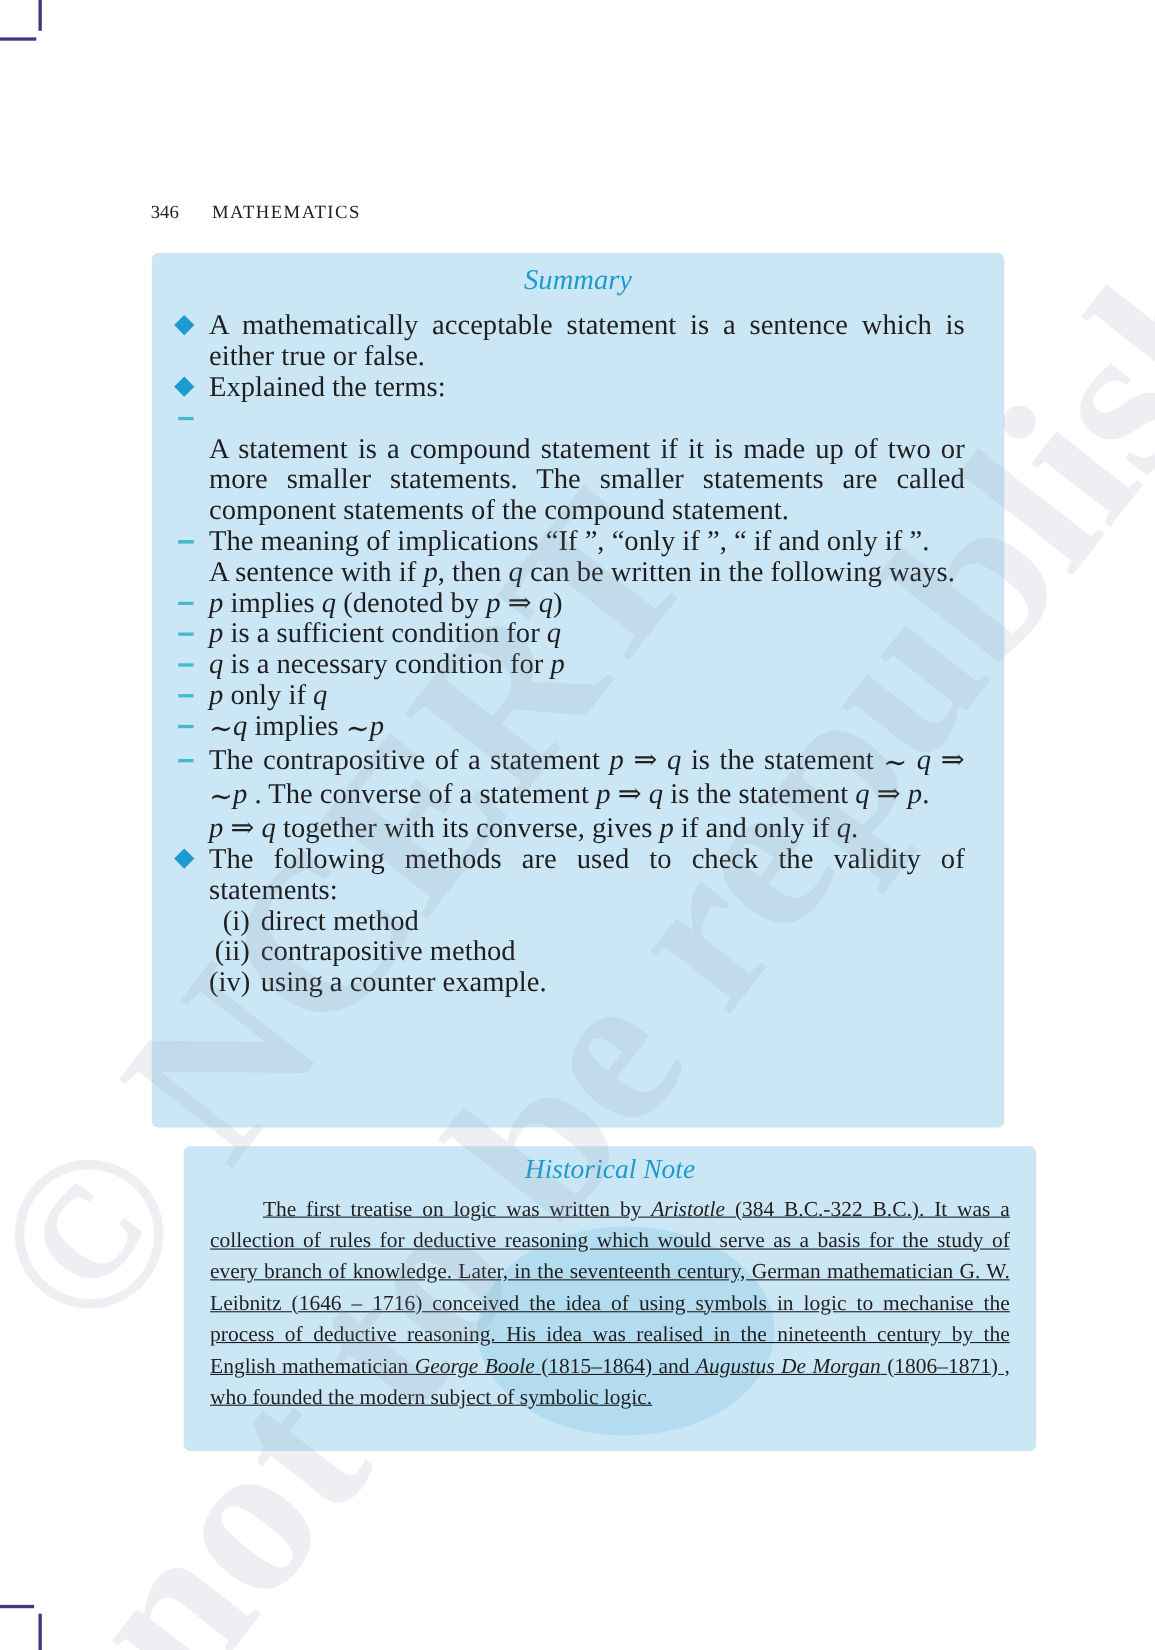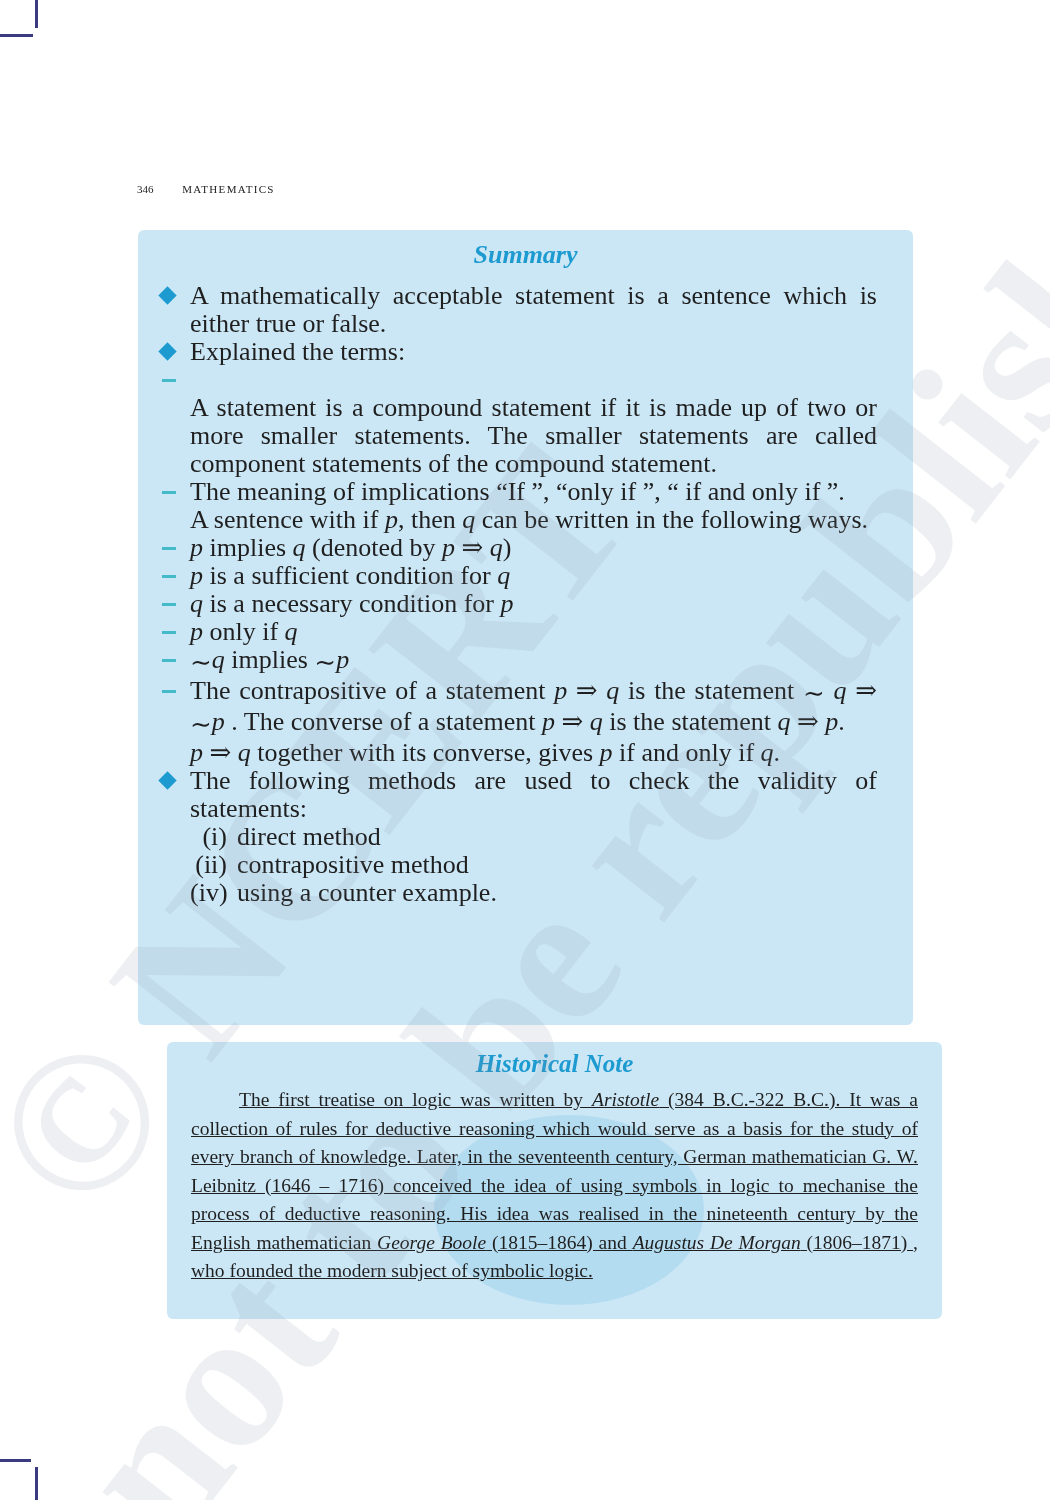--- a/index.html
+++ b/index.html
@@ -7,31 +7,31 @@
         font-family:"Liberation Serif","DejaVu Serif",serif;color:var(--text,#1f1f1f);}
 
   
   .cm{position:absolute;background:var(--crop,#3a3a80);}
   .cm.tl-v{left:35px;top:0;width:3px;height:28px;}
   .cm.tl-h{left:0;top:34px;width:33px;height:3px;}
   .cm.bl-h{left:0;top:1459px;width:31px;height:3px;}
   .cm.bl-v{left:35px;top:1467px;width:3px;height:33px;}
 
   
-  .page-header{position:absolute;top:183px;left:137px;font-size:11px;color:#222;}
+  .page-header{position:absolute;top:183px;left:137px;font-size:17px;color:#222;}
   .page-number{margin-right:26px;}
   .page-subject{letter-spacing:1.3px;}
 
   
   .box{position:absolute;left:138px;width:775px;background:var(--boxbg,#cbe7f6);
        border-radius:6px;box-sizing:border-box;}
   .summary-box{top:230px;height:795px;padding:10px 0 0 0;overflow:hidden;}
   .historical-box{top:1042px;min-height:277px;padding:8px 24px 14px 24px;margin-left:29px;}
   .box-title{margin:0 0 12px 0;text-align:center;font-size:26px;font-style:italic;
-             font-weight:bold;color:var(--accent,#1d9ad0);}
+             font-weight:normal;color:var(--accent,#1d9ad0);}
 
   
   .item{position:relative;padding-left:52px;padding-right:36px;
         font-size:26px;line-height:28px;text-align:justify;}
   .item .mk.diamond{position:absolute;left:23px;top:7px;width:13px;height:13px;
         background:var(--accent,#29a8dd);transform:rotate(45deg);}
   .item .mk.dash{position:absolute;left:24px;top:13px;width:14px;height:3px;
         background:var(--dash,#45bac8);}
   .item.roman{padding-left:99px;text-align:left;}
   .item .mk.roman{position:absolute;left:52px;width:37px;text-align:right;}

